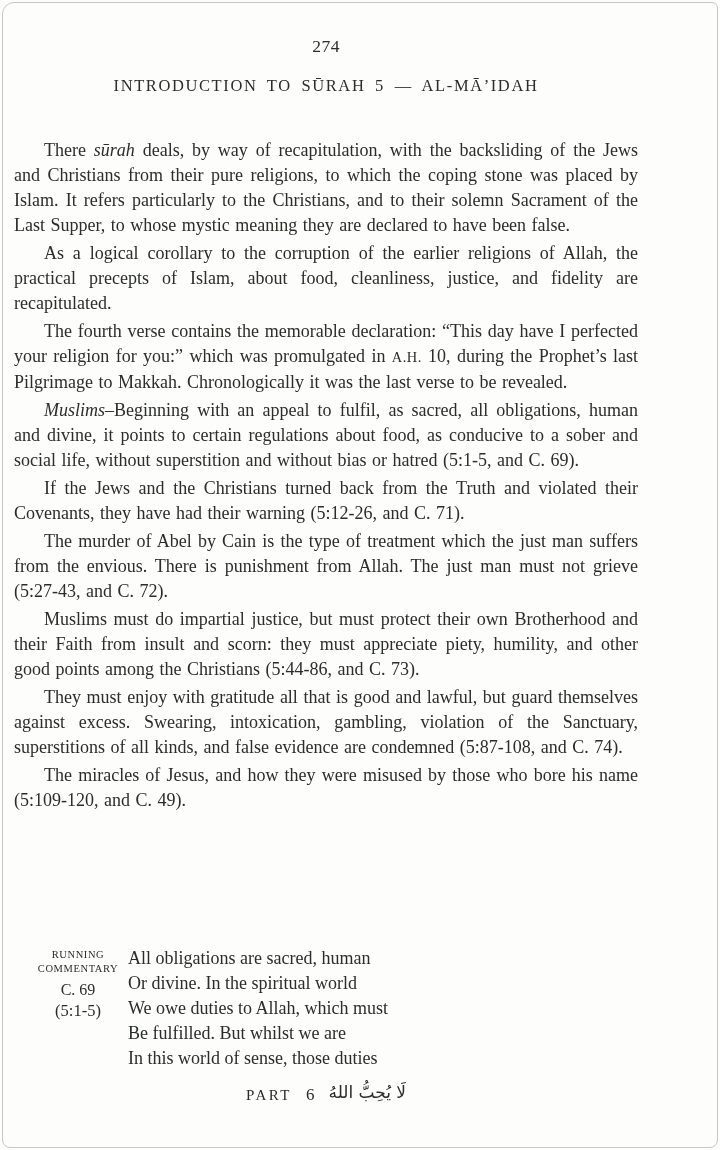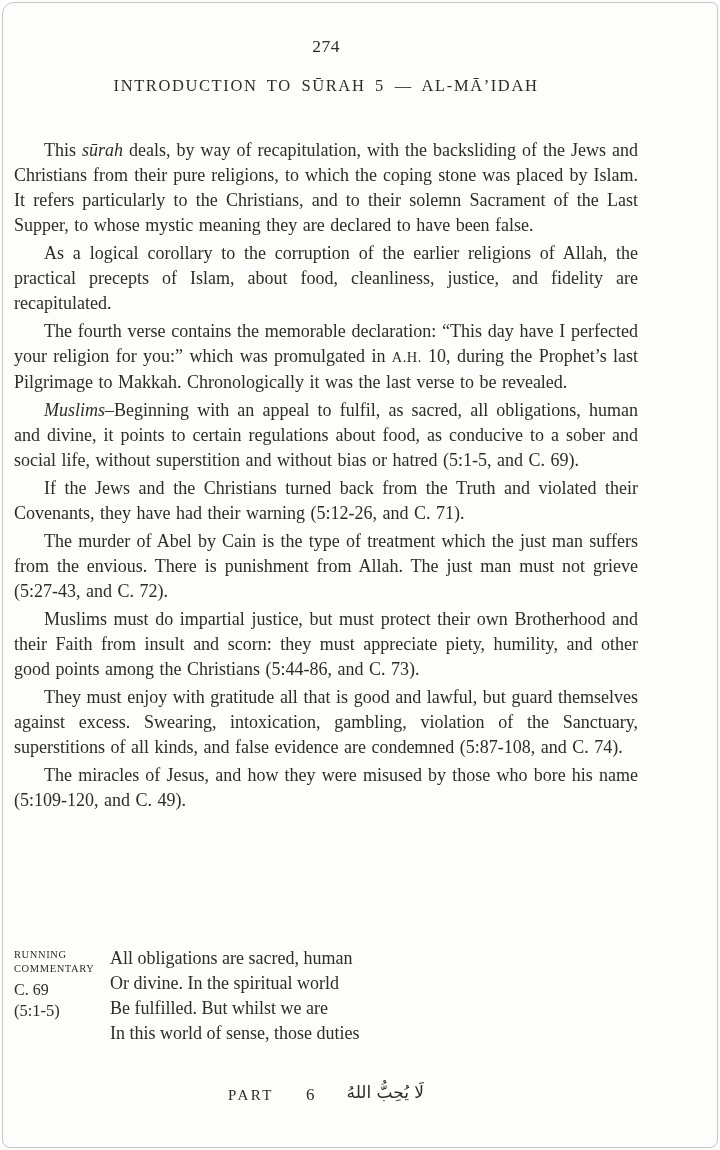--- a/index.html
+++ b/index.html
@@ -48,77 +48,79 @@
     font-size: 18px; line-height: 25px;
     text-align: justify;
     text-indent: 30px;
     word-spacing: 1px;
   }
   .italic { font-style: italic; }
   .smallcaps { font-size: 0.8em; letter-spacing: 0.5px; }
 
   .commentary { top: 946px; display: flex; align-items: flex-start; }
   .comm-label {
-    width: 92px; flex: none;
+    width: 92px; text-align: center; flex: none;
     padding-top: 2px;
+    margin-left: 18px;
   }
   .comm-label .caps-line {
     font-size: 10.5px; letter-spacing: 0.6px; line-height: 14px;
     display: block;
   }
   .comm-ref { display: block; font-size: 16px; line-height: 21px; margin-top: 3px; }
   .comm-verses-ref { display: block; font-size: 16.5px; line-height: 21px; }
   .comm-verse { margin-left: 4px; }
   .comm-verse .verse-line {
     display: block;
     font-size: 18px; line-height: 25px;
   }
 
   .footer {
     top: 1084px; text-align: center;
-    display: flex; justify-content: center; align-items: baseline; gap: 32px;
+    display: flex; justify-content: center; align-items: baseline; gap: 14px;
   }
   .footer .part-label { font-size: 15px; letter-spacing: 2.5px; }
   .footer .part-number { font-size: 17px; }
   .footer .arabic {
     font-family: "DejaVu Sans", sans-serif;
     font-size: 17px; direction: rtl; position: relative; top: -2px;
   }
 </style>
 </head>
 <body>
 
 <div class="page">
   <div class="scan-edge"></div>
 
   <div class="content-col page-number">274</div>
 
   <div class="content-col page-title">INTRODUCTION TO SŪRAH 5 — AL-MĀ’IDAH</div>
 
   <div class="content-col body-text">
-      <p><span>This </span><span class="italic">sūrah</span><span> deals, by way of recapitulation, with the backsliding of the Jews and Christians from their pure religions, to which the coping stone was placed by Islam. It refers particularly to the Christians, and to their solemn Sacrament of the Last Supper, to whose mystic meaning they are declared to have been false.</span></p>
+      <p><span>There </span><span class="italic">sūrah</span><span> deals, by way of recapitulation, with the backsliding of the Jews and Christians from their pure religions, to which the coping stone was placed by Islam. It refers particularly to the Christians, and to their solemn Sacrament of the Last Supper, to whose mystic meaning they are declared to have been false.</span></p>
       <p><span>As a logical corollary to the corruption of the earlier religions of Allah, the practical precepts of Islam, about food, cleanliness, justice, and fidelity are recapitulated.</span></p>
       <p><span>The fourth verse contains the memorable declaration: “This day have I perfected your religion for you:” which was promulgated in </span><span class="smallcaps">A.H.</span><span> 10, during the Prophet’s last Pilgrimage to Makkah. Chronologically it was the last verse to be revealed.</span></p>
       <p><span class="italic">Muslims</span><span>–Beginning with an appeal to fulfil, as sacred, all obligations, human and divine, it points to certain regulations about food, as conducive to a sober and social life, without superstition and without bias or hatred (5:1-5, and C. 69).</span></p>
       <p><span>If the Jews and the Christians turned back from the Truth and violated their Covenants, they have had their warning (5:12-26, and C. 71).</span></p>
       <p><span>The murder of Abel by Cain is the type of treatment which the just man suffers from the envious. There is punishment from Allah. The just man must not grieve (5:27-43, and C. 72).</span></p>
       <p><span>Muslims must do impartial justice, but must protect their own Brotherhood and their Faith from insult and scorn: they must appreciate piety, humility, and other good points among the Christians (5:44-86, and C. 73).</span></p>
       <p><span>They must enjoy with gratitude all that is good and lawful, but guard themselves against excess. Swearing, intoxication, gambling, violation of the Sanctuary, superstitions of all kinds, and false evidence are condemned (5:87-108, and C. 74).</span></p>
       <p><span>The miracles of Jesus, and how they were misused by those who bore his name (5:109-120, and C. 49).</span></p>
     </div>
 
   <div class="content-col commentary">
     <div class="comm-label">
       <span><span class="caps-line">RUNNING</span><span class="caps-line">COMMENTARY</span></span>
       <span class="comm-ref">C. 69</span>
       <span class="comm-verses-ref">(5:1-5)</span>
     </div>
     <div class="comm-verse">
         <span class="verse-line">All obligations are sacred, human</span>
         <span class="verse-line">Or divine. In the spiritual world</span>
+        <span class="verse-line">We owe duties to Allah, which must</span>
         <span class="verse-line">Be fulfilled. But whilst we are</span>
         <span class="verse-line">In this world of sense, those duties</span>
       </div>
   </div>
 
   <div class="content-col footer">
     <span class="part-label">PART</span>
     <span class="part-number">6</span>
     <span class="arabic">لَا يُحِبُّ اللهُ</span>
   </div>

